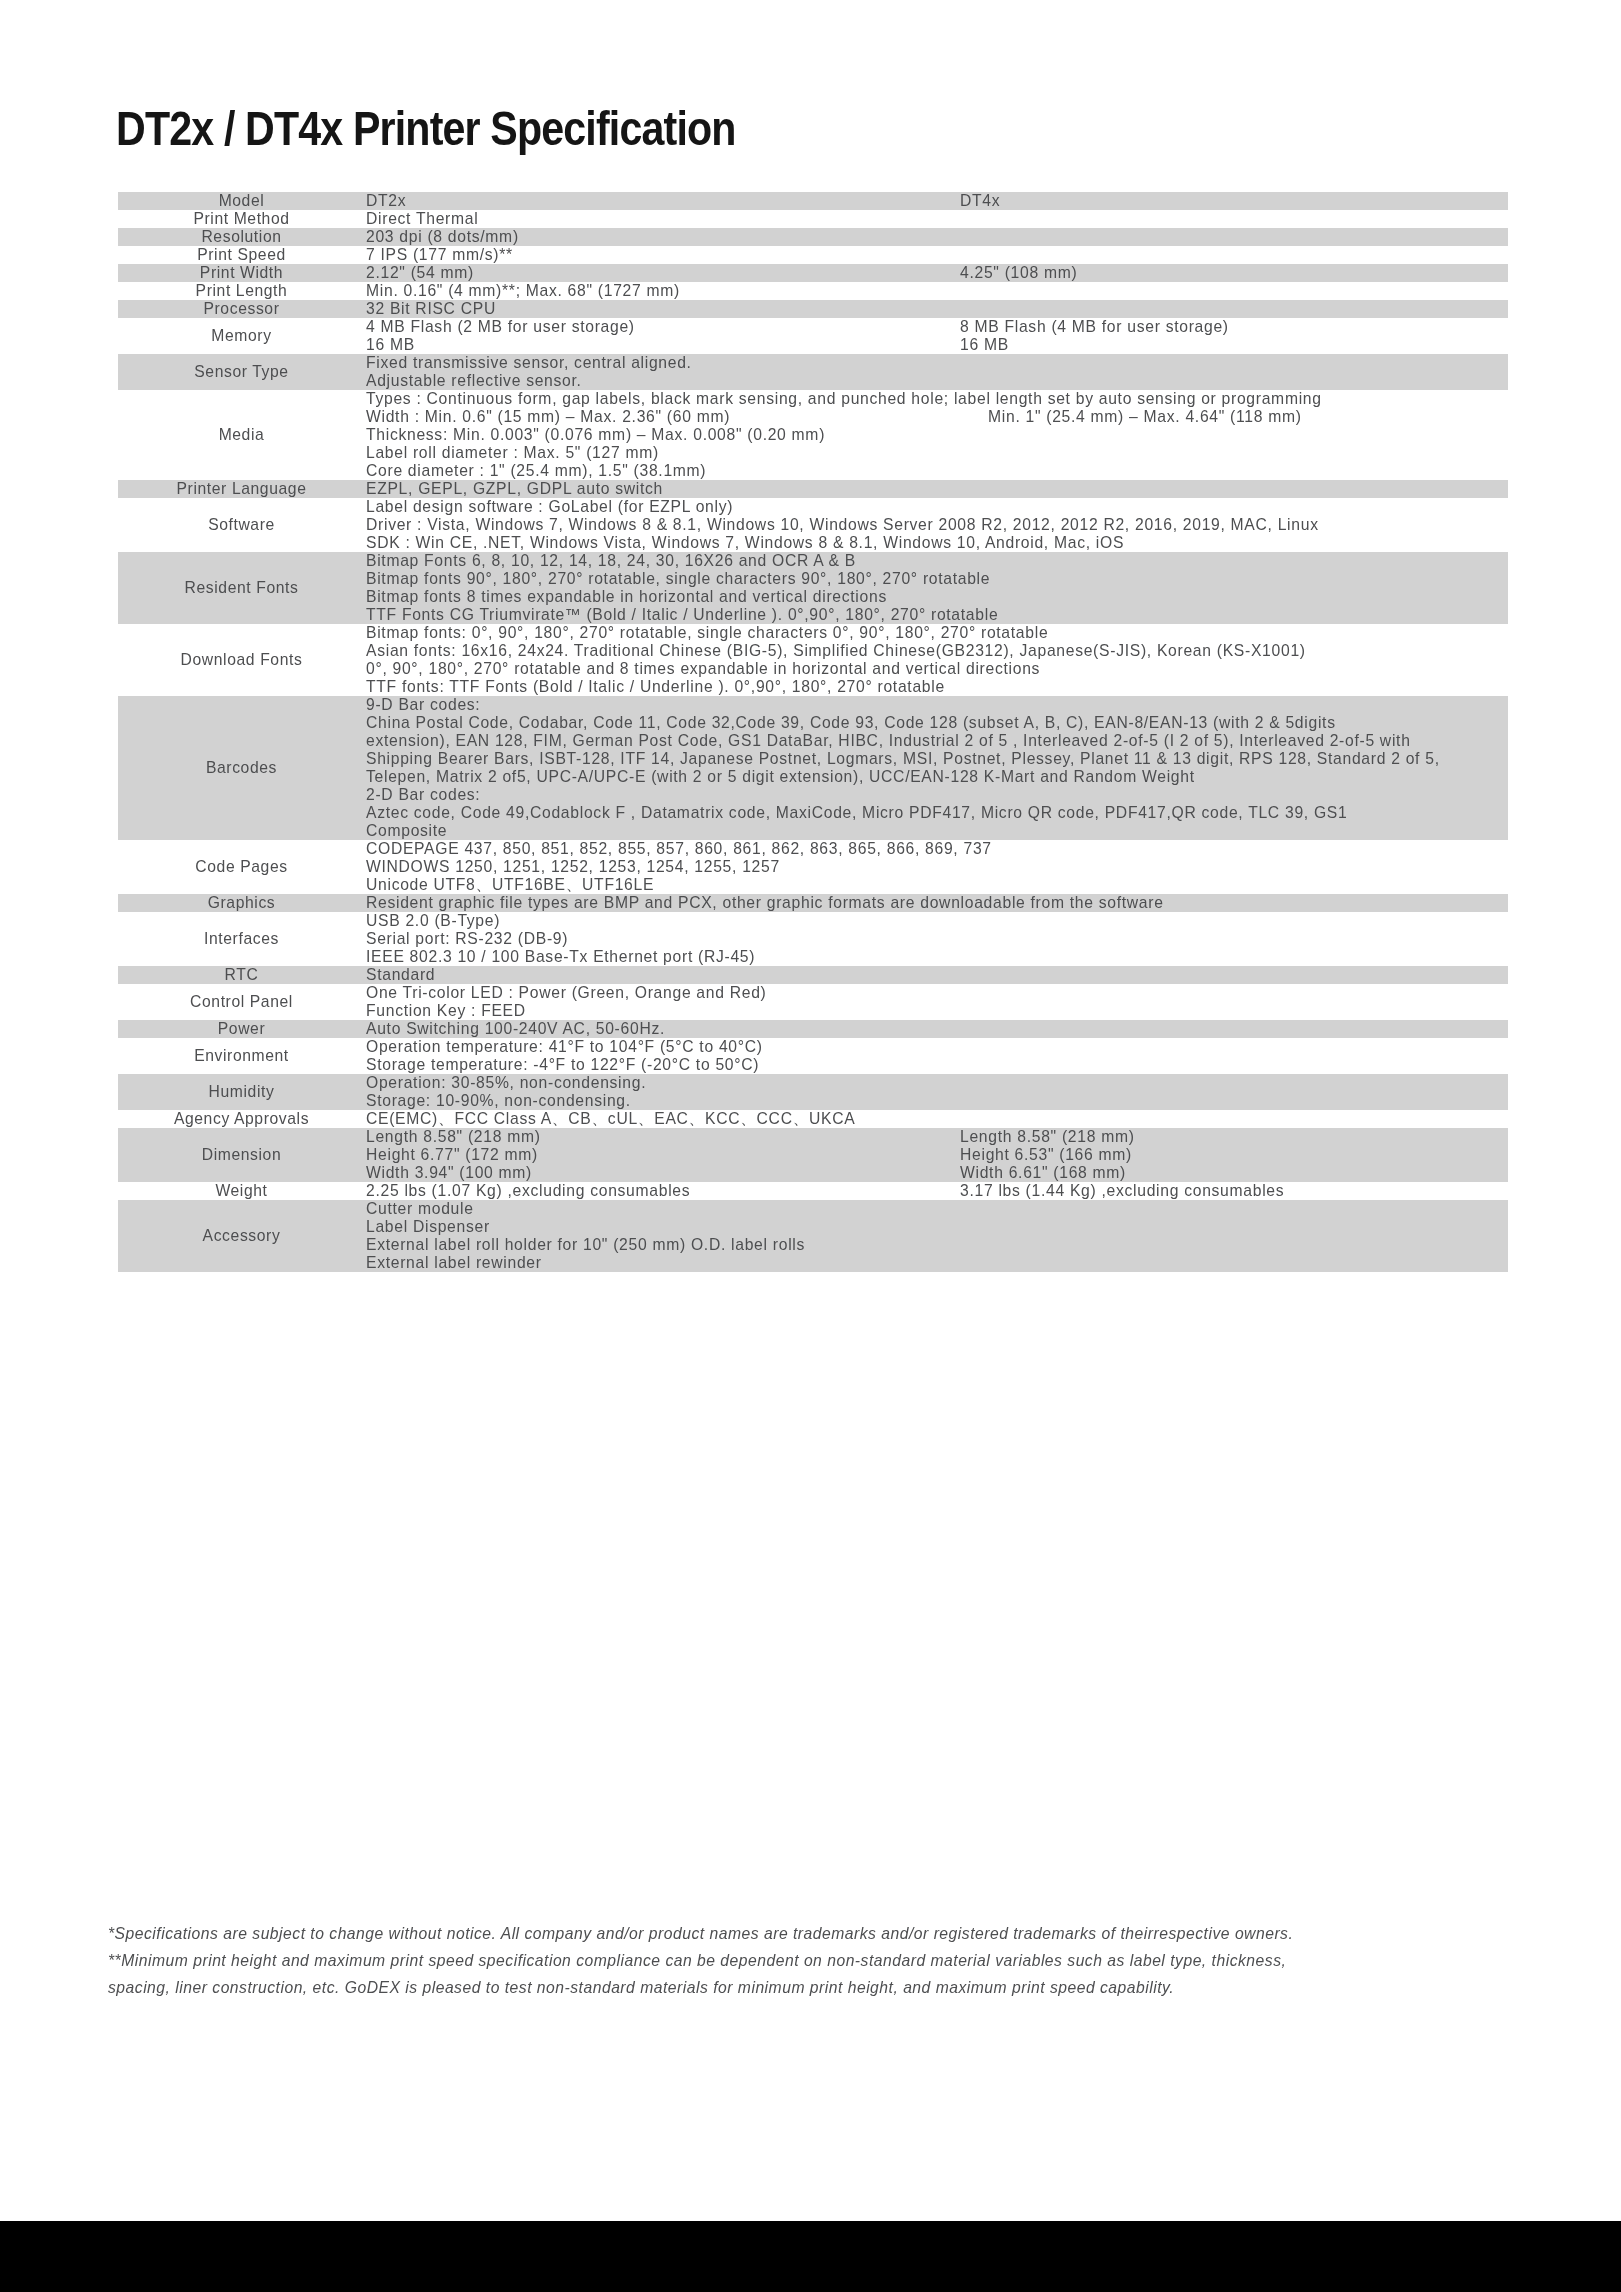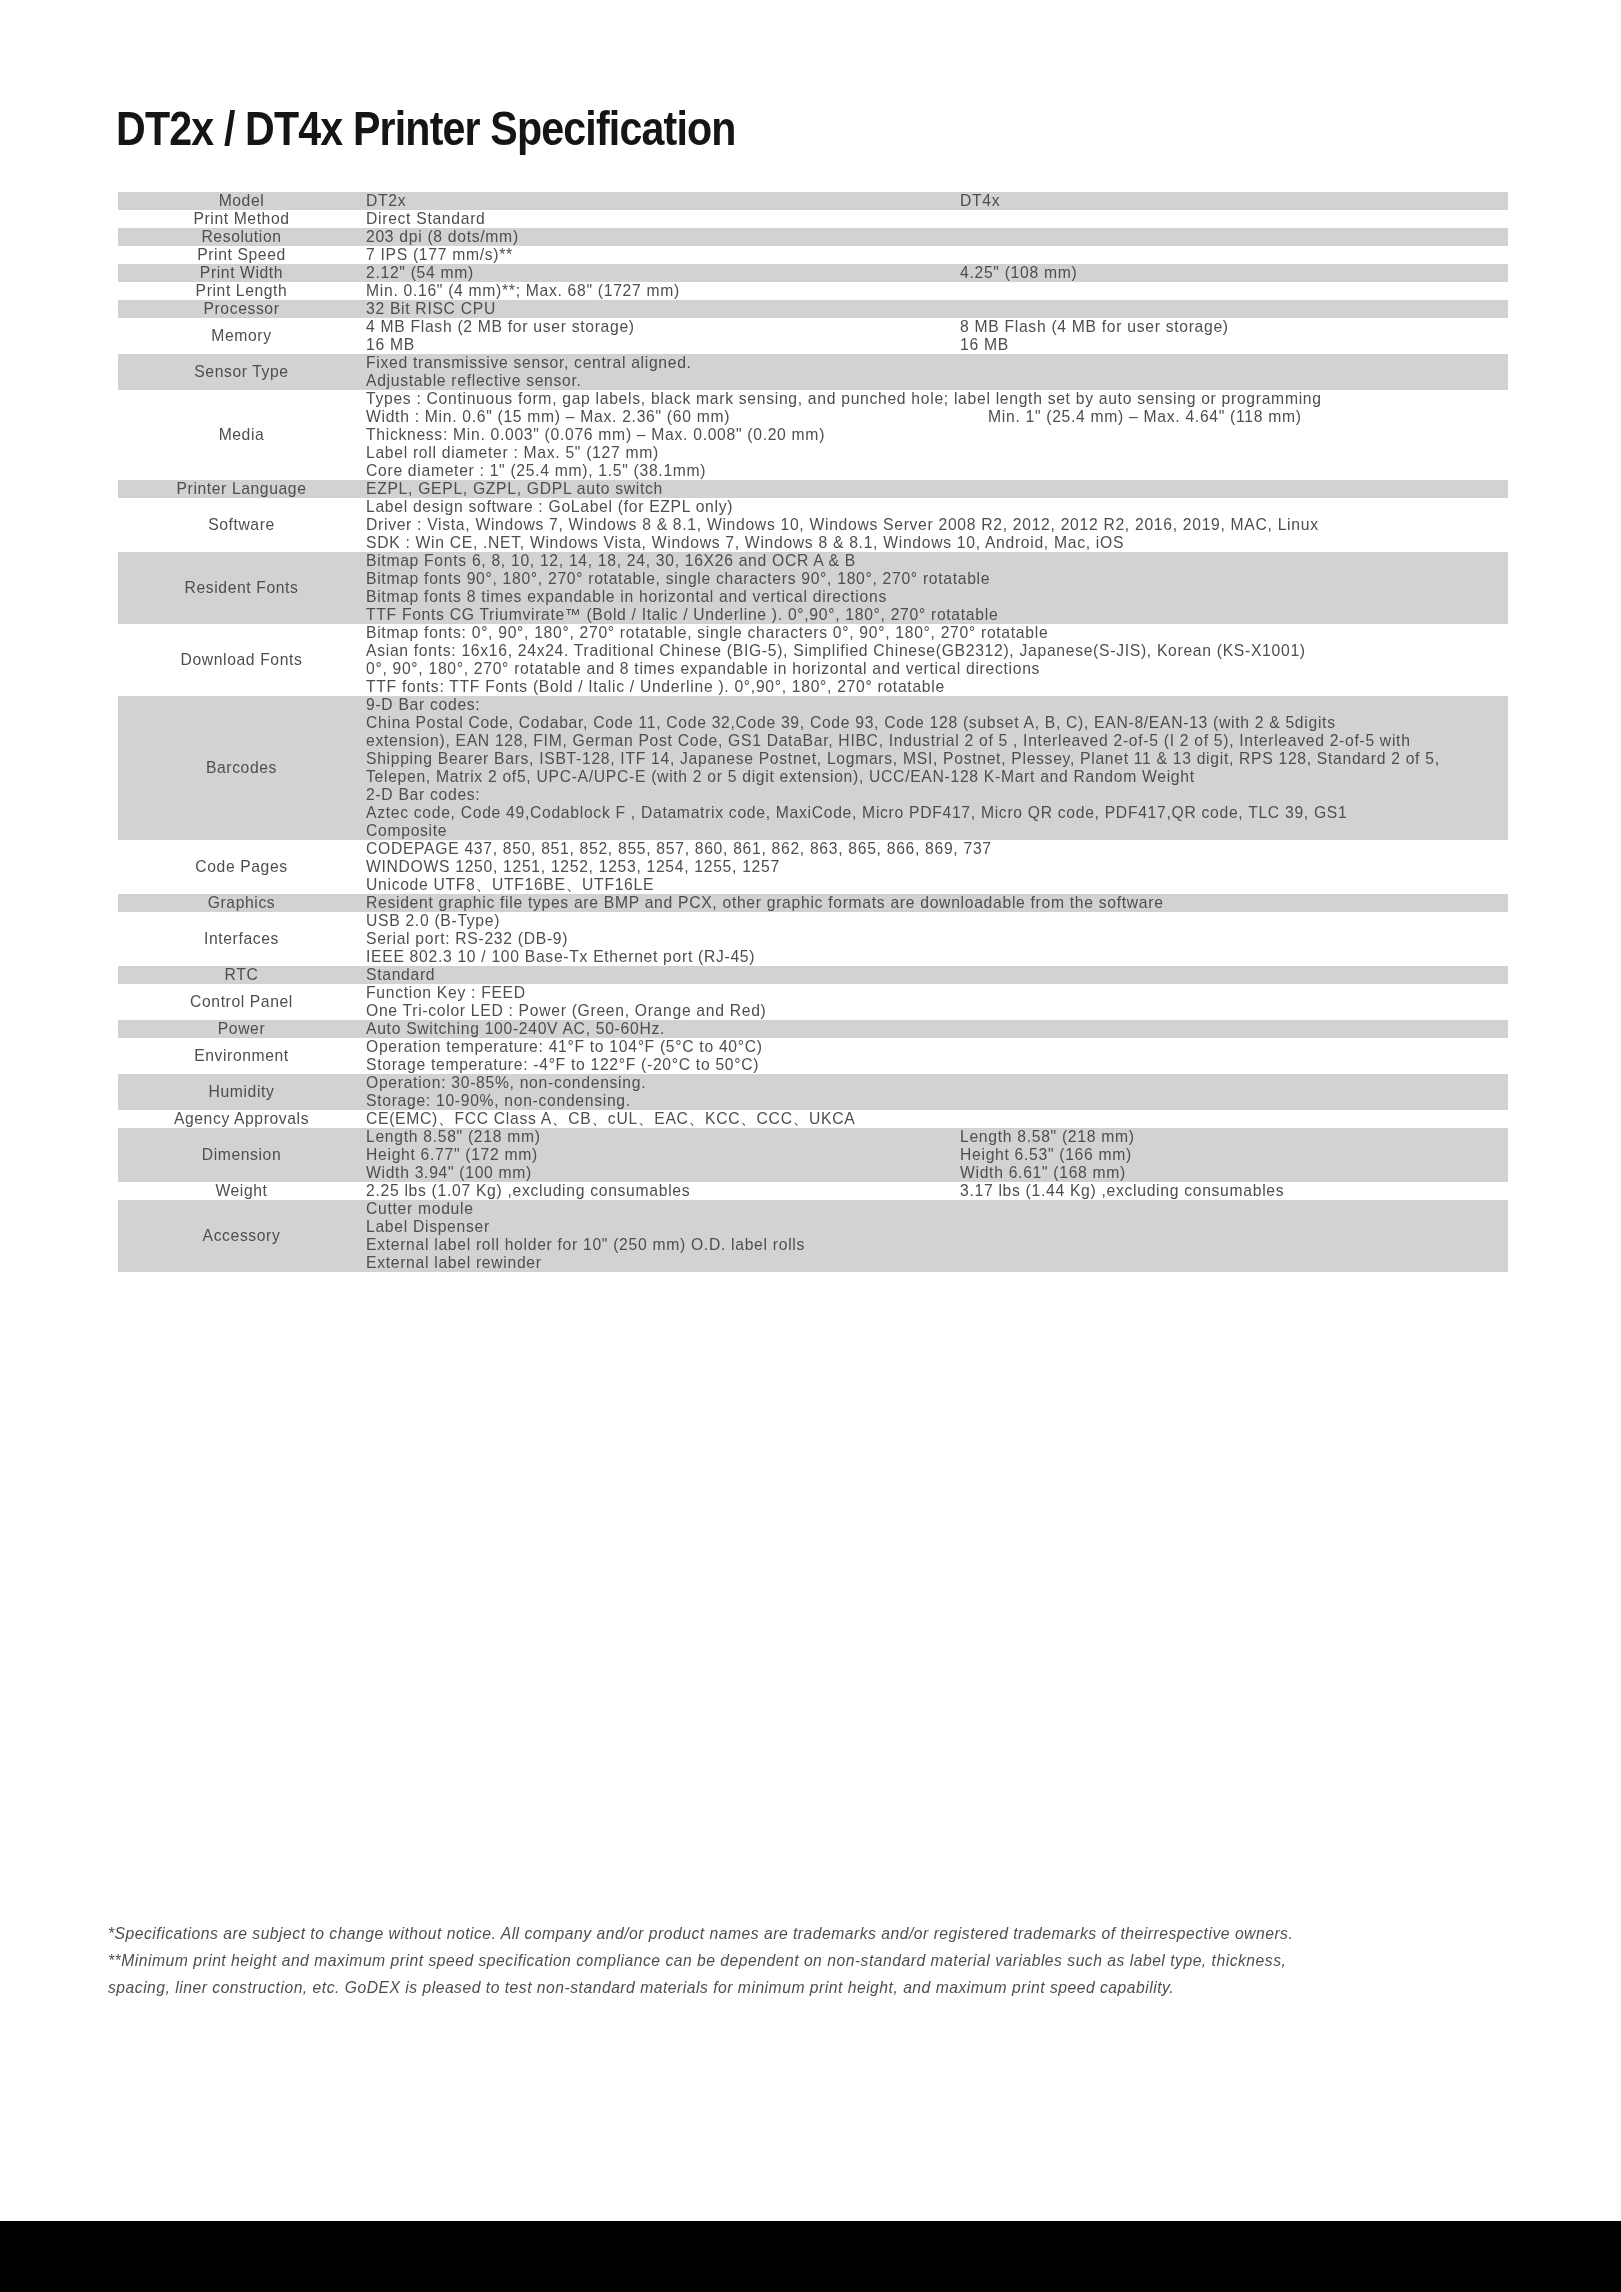--- a/index.html
+++ b/index.html
@@ -111,21 +111,21 @@
         <div class="line">
           <span class="c1">DT2x</span>
           <span class="c2">DT4x</span>
         </div>
       </div>
     </div>
     <div class="row plain">
       <div class="row-label">Print Method</div>
       <div class="row-content">
         <div class="line">
-          <span class="c1">Direct Standard</span>
+          <span class="c1">Direct Thermal</span>
         </div>
       </div>
     </div>
     <div class="row gray">
       <div class="row-label">Resolution</div>
       <div class="row-content">
         <div class="line">
           <span class="c1">203 dpi (8 dots/mm)</span>
         </div>
       </div>
@@ -334,24 +334,24 @@
       <div class="row-content">
         <div class="line">
           <span class="c1">Standard</span>
         </div>
       </div>
     </div>
     <div class="row plain">
       <div class="row-label">Control Panel</div>
       <div class="row-content">
         <div class="line">
+          <span class="c1">One Tri-color LED : Power (Green, Orange and Red)</span>
+        </div>
+        <div class="line">
           <span class="c1">Function Key : FEED</span>
-        </div>
-        <div class="line">
-          <span class="c1">One Tri-color LED : Power (Green, Orange and Red)</span>
         </div>
       </div>
     </div>
     <div class="row gray">
       <div class="row-label">Power</div>
       <div class="row-content">
         <div class="line">
           <span class="c1">Auto Switching 100-240V AC, 50-60Hz.</span>
         </div>
       </div>

